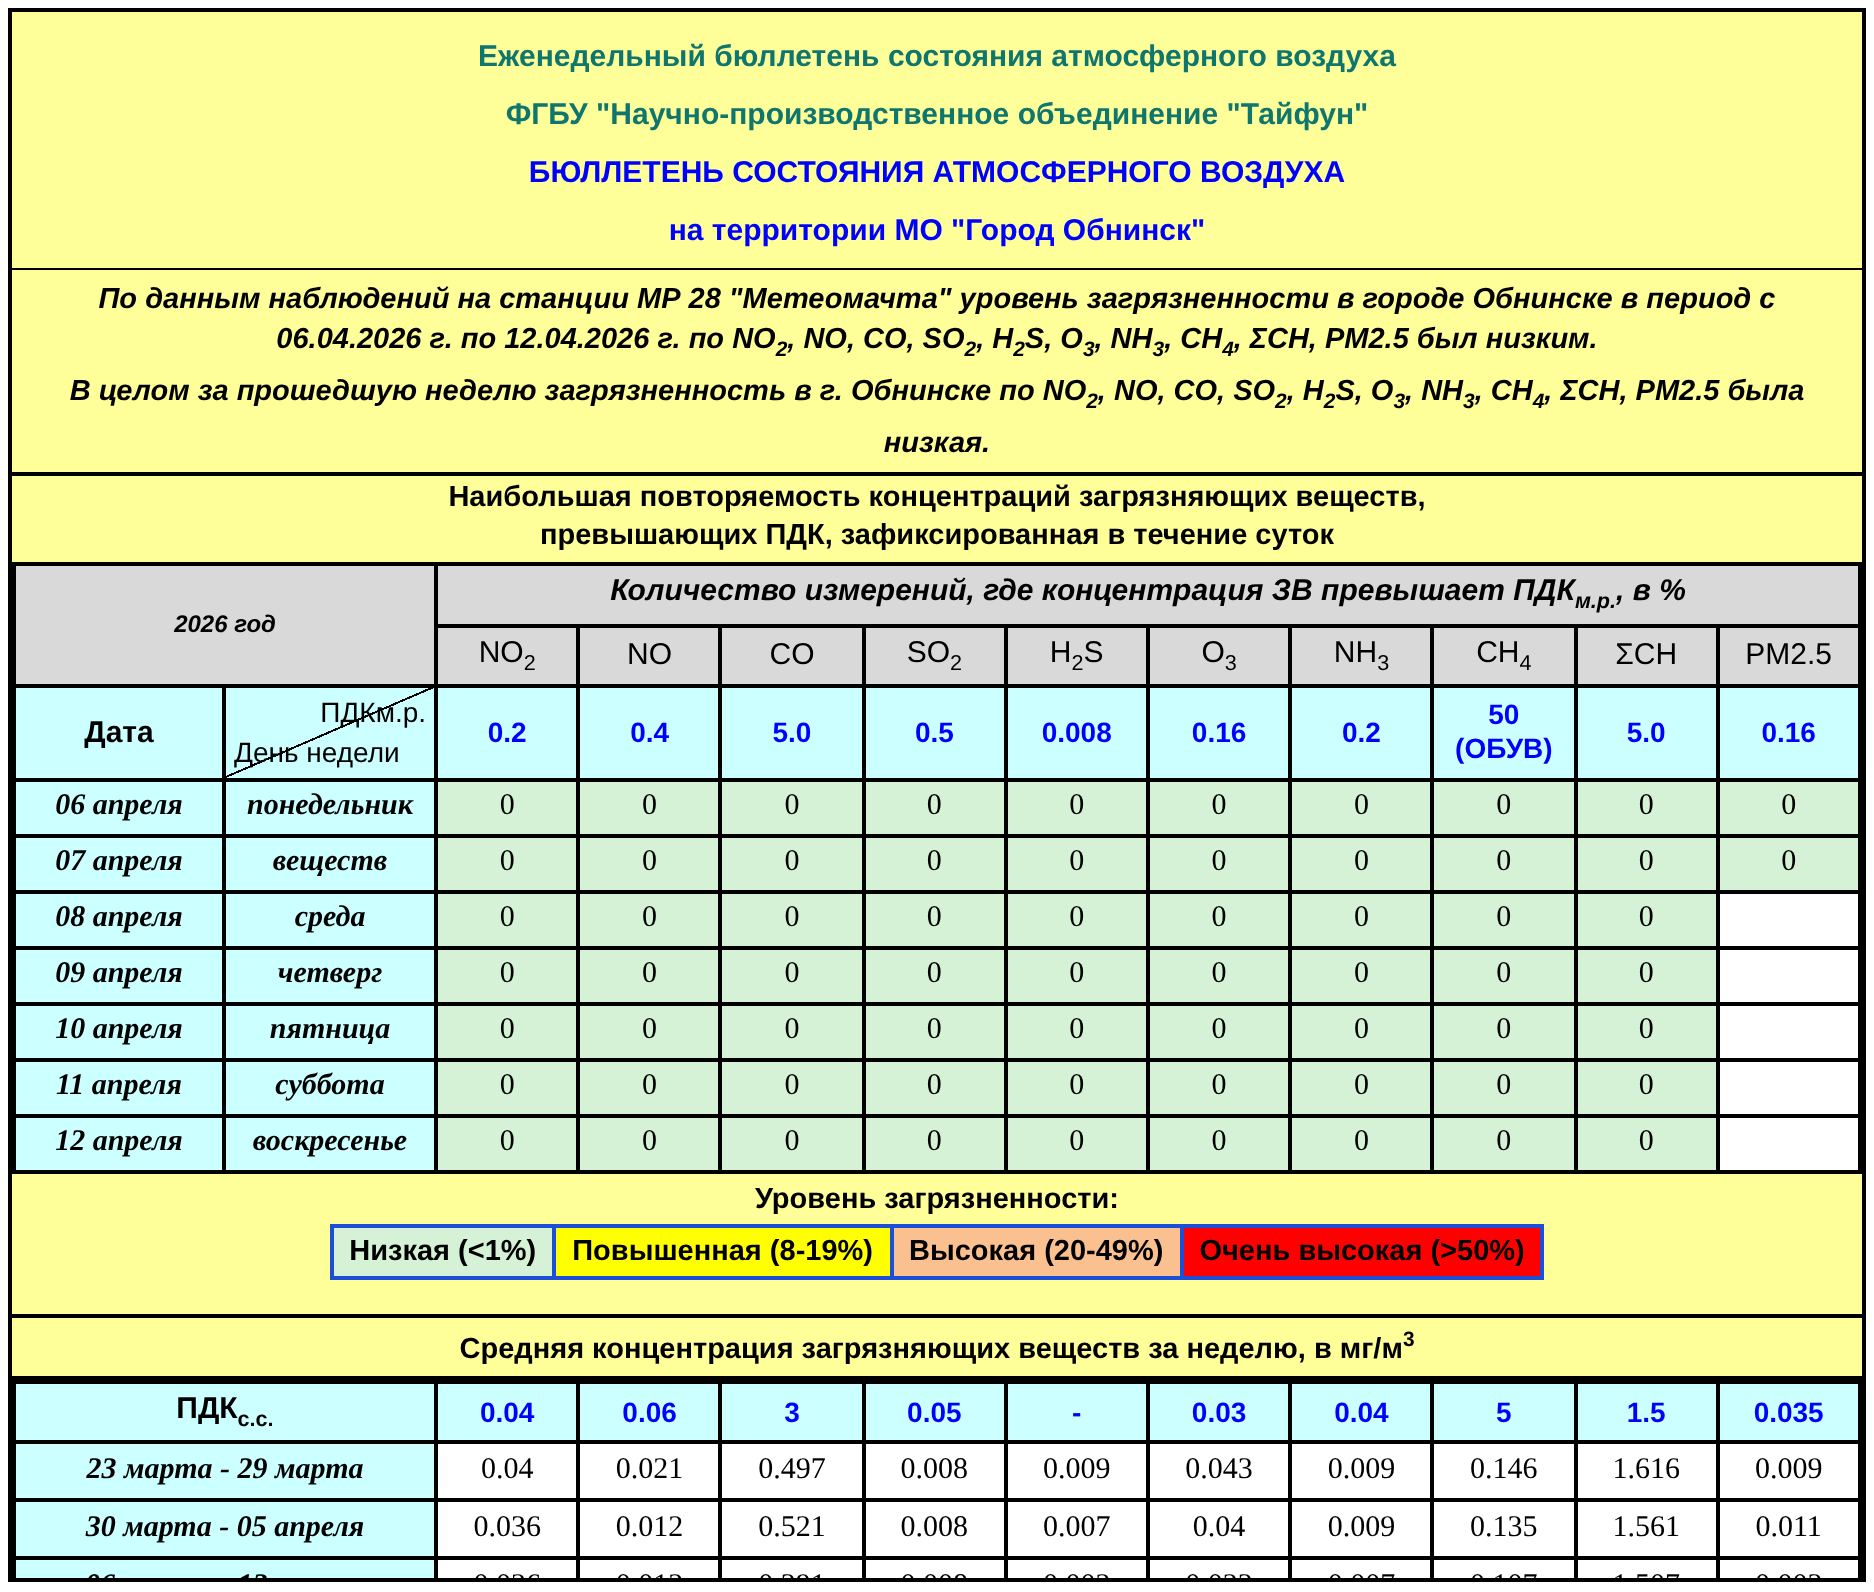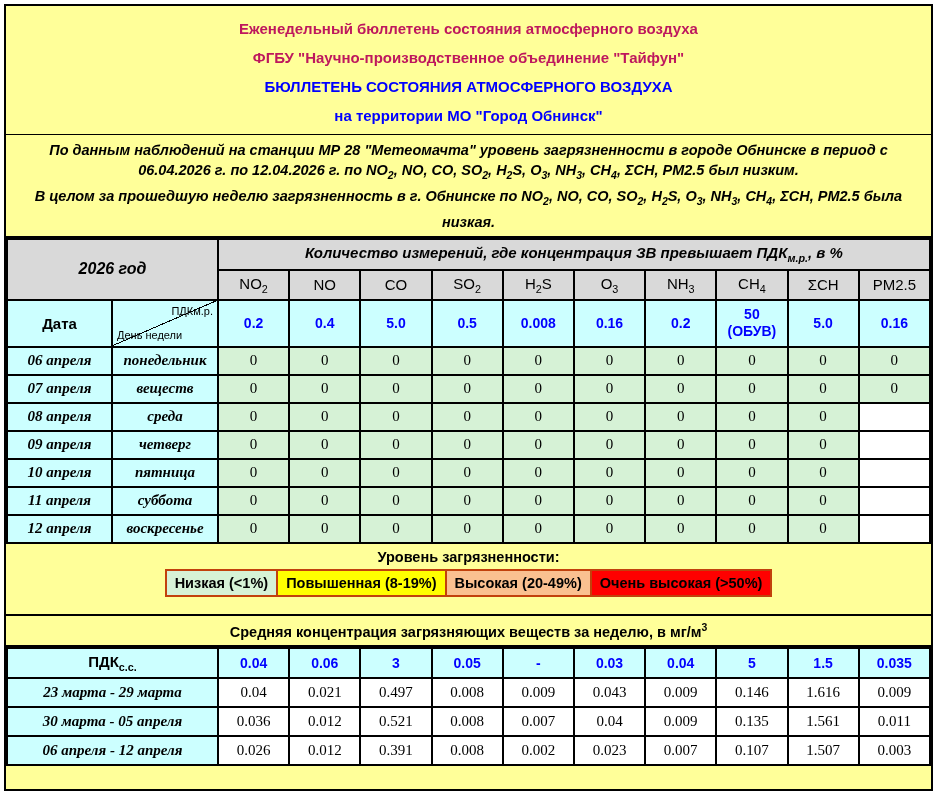--- a/index.html
+++ b/index.html
@@ -7,60 +7,60 @@
   body { font-family:"Liberation Sans", sans-serif; position:relative; }
   .frame {
     position:absolute; left:4px; top:4px; width:929px; height:787px;
     border:2px solid #000; background:var(--page-bg,#ffff99); overflow:hidden;
   }
   sub { font-size:72%; }
   sup { font-size:72%; }
 
   
   .title-block { padding:8px 0 4px; border-bottom:1px solid #000; }
-  .title-line { text-align:center; font-weight:bold; font-size:15px; line-height:29px; color:#be185d; }
+  .title-line { text-align:center; font-weight:bold; font-size:15px; line-height:29px; color:#0f766e; }
   .title-line.blue { color:var(--title-blue,#0000ff); }
 
   
   .summary { padding:5px 8px 4px; border-bottom:2px solid #000; font-weight:bold; font-style:italic; font-size:14.5px; }
   .summary p { text-align:center; line-height:20px; }
 
   
   .section-title { text-align:center; font-weight:bold; font-size:14.5px; line-height:19px; padding:2px 0 3px; }
 
   
   table { border-collapse:collapse; width:100%; table-layout:fixed; }
   td { border:2px solid #000; text-align:center; vertical-align:middle; overflow:hidden; padding:0; }
 
-  .main-table td.year { background:var(--header-gray,#d9d9d9); font-weight:bold; font-style:italic; font-size:16px; }
+  .main-table td.year { background:var(--header-gray,#d9d9d9); font-weight:bold; font-style:italic; font-size:12px; }
   .main-table td.measure { background:var(--header-gray,#d9d9d9); font-weight:bold; font-style:italic; font-size:15px; height:31px; }
   .main-table td.pollutant { background:var(--header-gray,#d9d9d9); font-size:15px; height:30px;margin-left:32px; }
   .main-table td.date-label { background:var(--light-blue,#ccffff); font-weight:bold; font-size:15px; }
   .main-table td.pdk-val { background:var(--light-blue,#ccffff); color:var(--value-blue,#0000ff); font-weight:bold; font-size:14px; line-height:17px; }
   .main-table tr.pdk-row { height:45px; }
   .main-table td.diag {
     background-color:var(--light-blue,#ccffff);
     background-image:linear-gradient(to bottom right,
       transparent calc(50% - 1px), #000 calc(50% - 1px), #000 calc(50% + 0px), transparent calc(50% + 0px));
   }
-  .diag-inner { position:relative; width:100%; height:45px; font-size:11px; }
+  .diag-inner { position:relative; width:100%; height:45px; font-size:14px; }
   .diag-top { position:absolute; top:4px; right:4px; }
   .diag-bottom { position:absolute; bottom:5px; left:4px; }
   .main-table td.date, .main-table td.day {
     background:var(--light-blue,#ccffff);
     font-family:"Liberation Serif", serif; font-weight:bold; font-style:italic; font-size:15px; height:28px;
   }
   .main-table td.val { background:var(--light-green,#d6f2d6); font-family:"Liberation Serif", serif; font-size:15px; }
   .main-table td.val.empty { background:#fff; }
 
   
   .legend { border-bottom:2px solid #000; padding:4px 0 17px; }
   .legend-title { text-align:center; font-weight:bold; font-size:14.5px; line-height:18px; }
   .legend-row { display:flex; justify-content:center; margin-top:3px; }
-  .legend-item { border:2px solid #c2410c; font-weight:bold; font-size:14.5px; padding:2px 8px; height:28px; display:flex; align-items:center; }
+  .legend-item { border:2px solid #1d4ed8; font-weight:bold; font-size:14.5px; padding:2px 8px; height:28px; display:flex; align-items:center; }
   .legend-item + .legend-item { margin-left:-2px; }
 
   
   .avg-title { text-align:center; font-weight:bold; font-size:14.5px; padding:6px 0 5px; border-bottom:2px solid #000; }
   .avg-table td.pdkss { background:var(--light-blue,#ccffff); font-weight:bold; font-size:15px; height:30px; }
   .avg-table td.pdkss-val { background:var(--light-blue,#ccffff); color:var(--value-blue,#0000ff); font-weight:bold; font-size:14px; }
   .avg-table td.period { background:var(--light-blue,#ccffff); font-family:"Liberation Serif", serif; font-weight:bold; font-style:italic; font-size:15px; height:29px; }
   .avg-table td.avg-val { background:#fff; font-family:"Liberation Serif", serif; font-size:15px; }
 </style>
 </head>
@@ -73,20 +73,24 @@
     <div class="title-line">ФГБУ "Научно-производственное объединение "Тайфун"</div>
     <div class="title-line blue">БЮЛЛЕТЕНЬ СОСТОЯНИЯ АТМОСФЕРНОГО ВОЗДУХА</div>
     <div class="title-line blue">на территории МО "Город Обнинск"</div>
   </div>
 
   <div class="summary">
     <p>По данным наблюдений на станции МР 28 "Метеомачта" уровень загрязненности в городе Обнинске в период с 06.04.2026 г. по 12.04.2026 г. по NO<sub>2</sub>, NO, CO, SO<sub>2</sub>, H<sub>2</sub>S, O<sub>3</sub>, NH<sub>3</sub>, CH<sub>4</sub>, ΣCH, PM2.5 был низким.</p>
     <p>В целом за прошедшую неделю загрязненность в г. Обнинске по NO<sub>2</sub>, NO, CO, SO<sub>2</sub>, H<sub>2</sub>S, O<sub>3</sub>, NH<sub>3</sub>, CH<sub>4</sub>, ΣCH, PM2.5 была низкая.</p>
   </div>
 
+  <div class="section-title">
+    <div>Наибольшая повторяемость концентраций загрязняющих веществ,</div>
+    <div>превышающих ПДК, зафиксированная в течение суток</div>
+  </div>
 
   <table class="main-table">
     <colgroup>
       <col style="width:105px">
         <col style="width:106px">
       <col>
         <col>
         <col>
         <col>
         <col>

